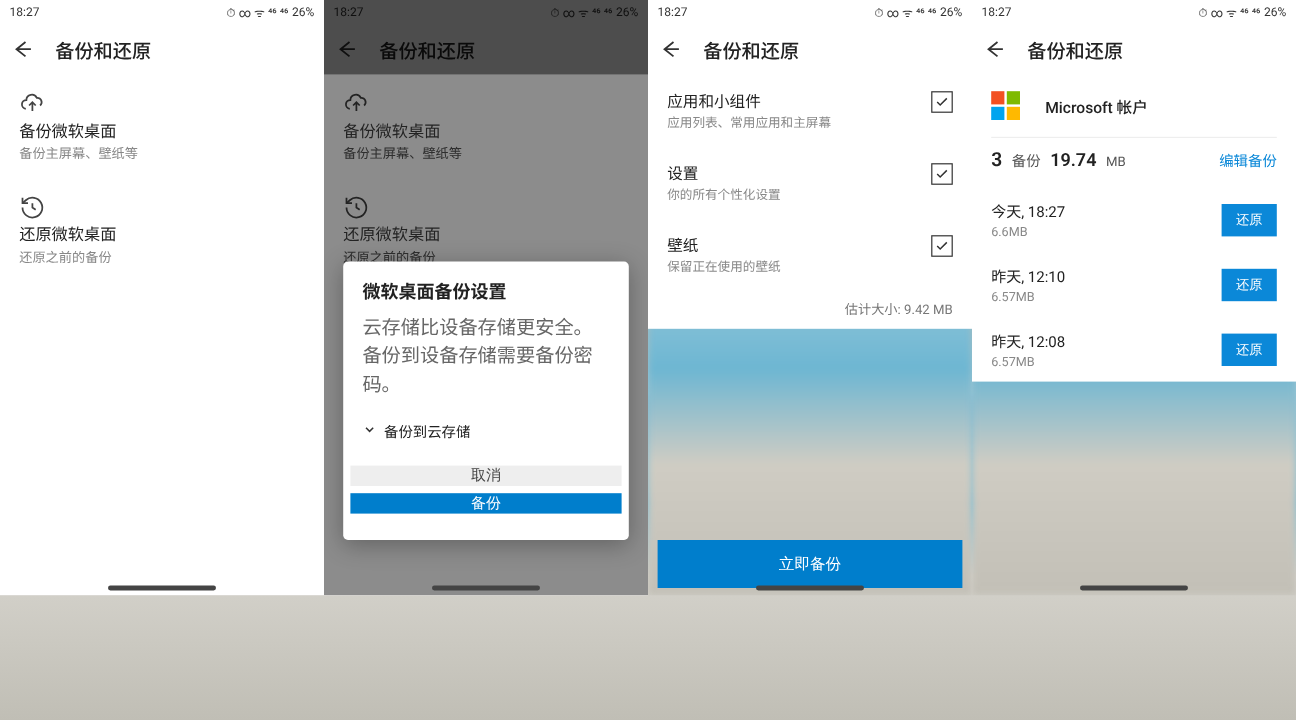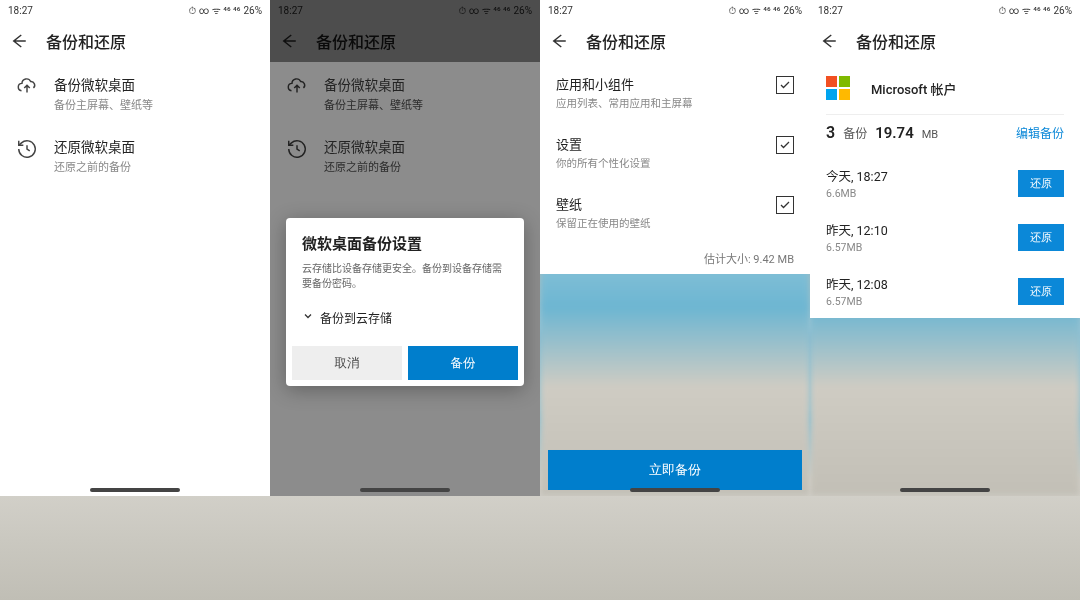--- a/index.html
+++ b/index.html
@@ -48,45 +48,46 @@
     align-items: center;
     padding: 0 10px;
     gap: 18px;
     background: #fff;
   }
   .header .back { width:18px; height:18px; display:flex; align-items:center; justify-content:center; }
   .header .title { font-size: 16px; color:#222; font-weight:500; }
   .arrow-svg { stroke:#333; stroke-width:2; fill:none; }
 
   .list-item {
-    display:flex; align-items:flex-start; gap:16px;
+    display:flex; align-items:flex-start; gap:0;
     padding:12px 16px;
+    flex-direction:column;
   }
   .list-icon { width:22px; height:22px; display:flex; align-items:center; justify-content:center; flex:0 0 22px; margin-top:2px;}
   .list-text .t1 { font-size:13.5px; color:#222; }
   .list-text .t2 { font-size:11px; color:#888; margin-top:2px; }
 
   
   .dim {
     position:absolute; inset:0;
     background: rgba(0,0,0,0.45);
   }
   .dialog {
     position:absolute;
     left:16px; right:16px;
     top:218px;
     background:#fff;
     border-radius:4px;
     padding:0;
     box-shadow:0 4px 20px rgba(0,0,0,0.3);
   }
   .dialog-title { font-size:15px; font-weight:600; color:#222; padding:14px 16px 8px; }
-  .dialog-msg { font-size:10px; color:#666; padding:0 16px 12px; line-height:1.5; }
+  .dialog-msg { font-size:16px; color:#666; padding:0 16px 12px; line-height:1.5; }
   .dialog-opt { font-size:12px; color:#222; padding:6px 16px 14px; display:flex; align-items:center; gap:6px;}
-  .dialog-btns { display:flex; gap:6px; padding:6px 6px 6px;}
+  .dialog-btns { display:flex; gap:6px; padding:6px 6px 22px;flex-direction:column;}
   .dialog-btns button {
     flex:1; height:34px; font-size:12.5px; border:none; cursor:pointer;
   }
   .btn-cancel { background:#eee; color:#444; }
   .btn-primary { background:#007ecc; color:#fff; }
 
   
   .check-item {
     display:flex; align-items:flex-start; justify-content:space-between;
     padding:12px 16px;

